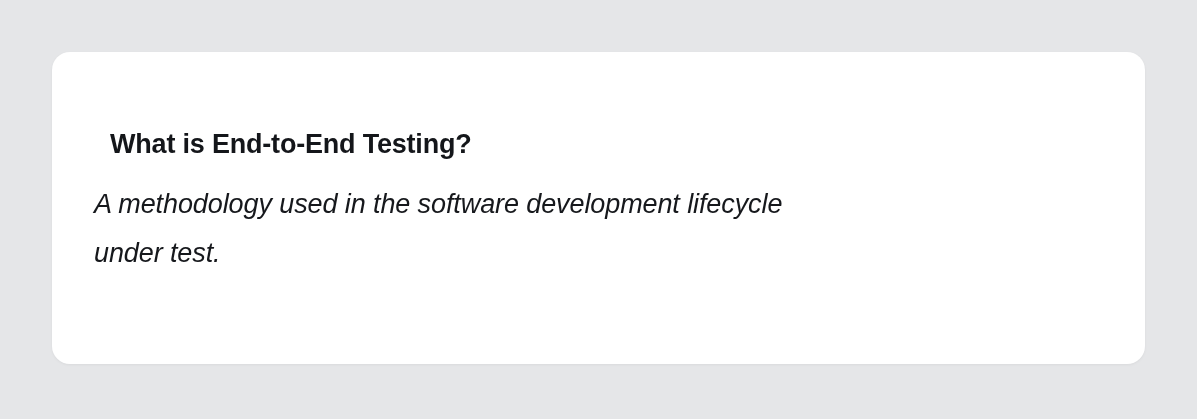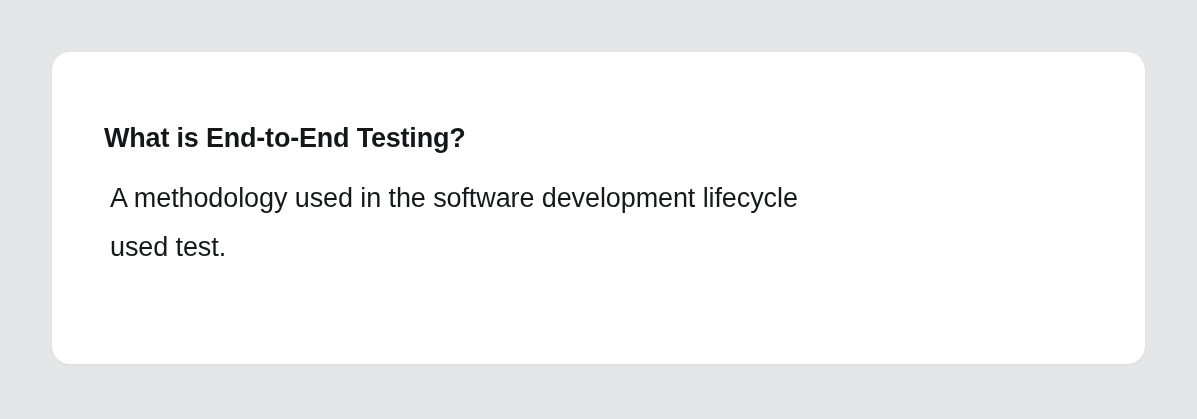--- a/index.html
+++ b/index.html
@@ -29,33 +29,34 @@
     width: 1093px;
     height: 312px;
     background: #ffffff;
     border-radius: 18px;
     box-shadow: 0 1px 3px rgba(0, 0, 0, 0.05);
     box-sizing: border-box;
     padding: 56px 48px 0 42px;
   }
 
   .card-heading {
-    margin: 10px;
+    margin: 16px;
     font-size: 27px;
     font-weight: bold;
     line-height: 40px;
     color: #14161a;
     letter-spacing: -0.2px;
     white-space: nowrap;
   }
 
   .card-body {
-    margin: 16px;
+    margin: 0;
     padding: 0;
     list-style: none;
+    font-style: italic;
   }
 
   .card-body-line {
     font-size: 27px;
     font-weight: normal;
     line-height: 49px;
     color: #16181c;
     letter-spacing: -0.1px;
     white-space: nowrap;
   }
@@ -64,18 +65,18 @@
 <body>
 
 <div class="page">
 
   <div class="definition-card">
 
     <h2 class="card-heading">What is End-to-End Testing?</h2>
 
     <div class="card-body">
       <div class="card-body-line">A methodology used in the software development lifecycle</div>
-      <div class="card-body-line">used test.</div>
+      <div class="card-body-line">under test.</div>
     </div>
 
   </div>
 
 </div>
 
 </body></html>

